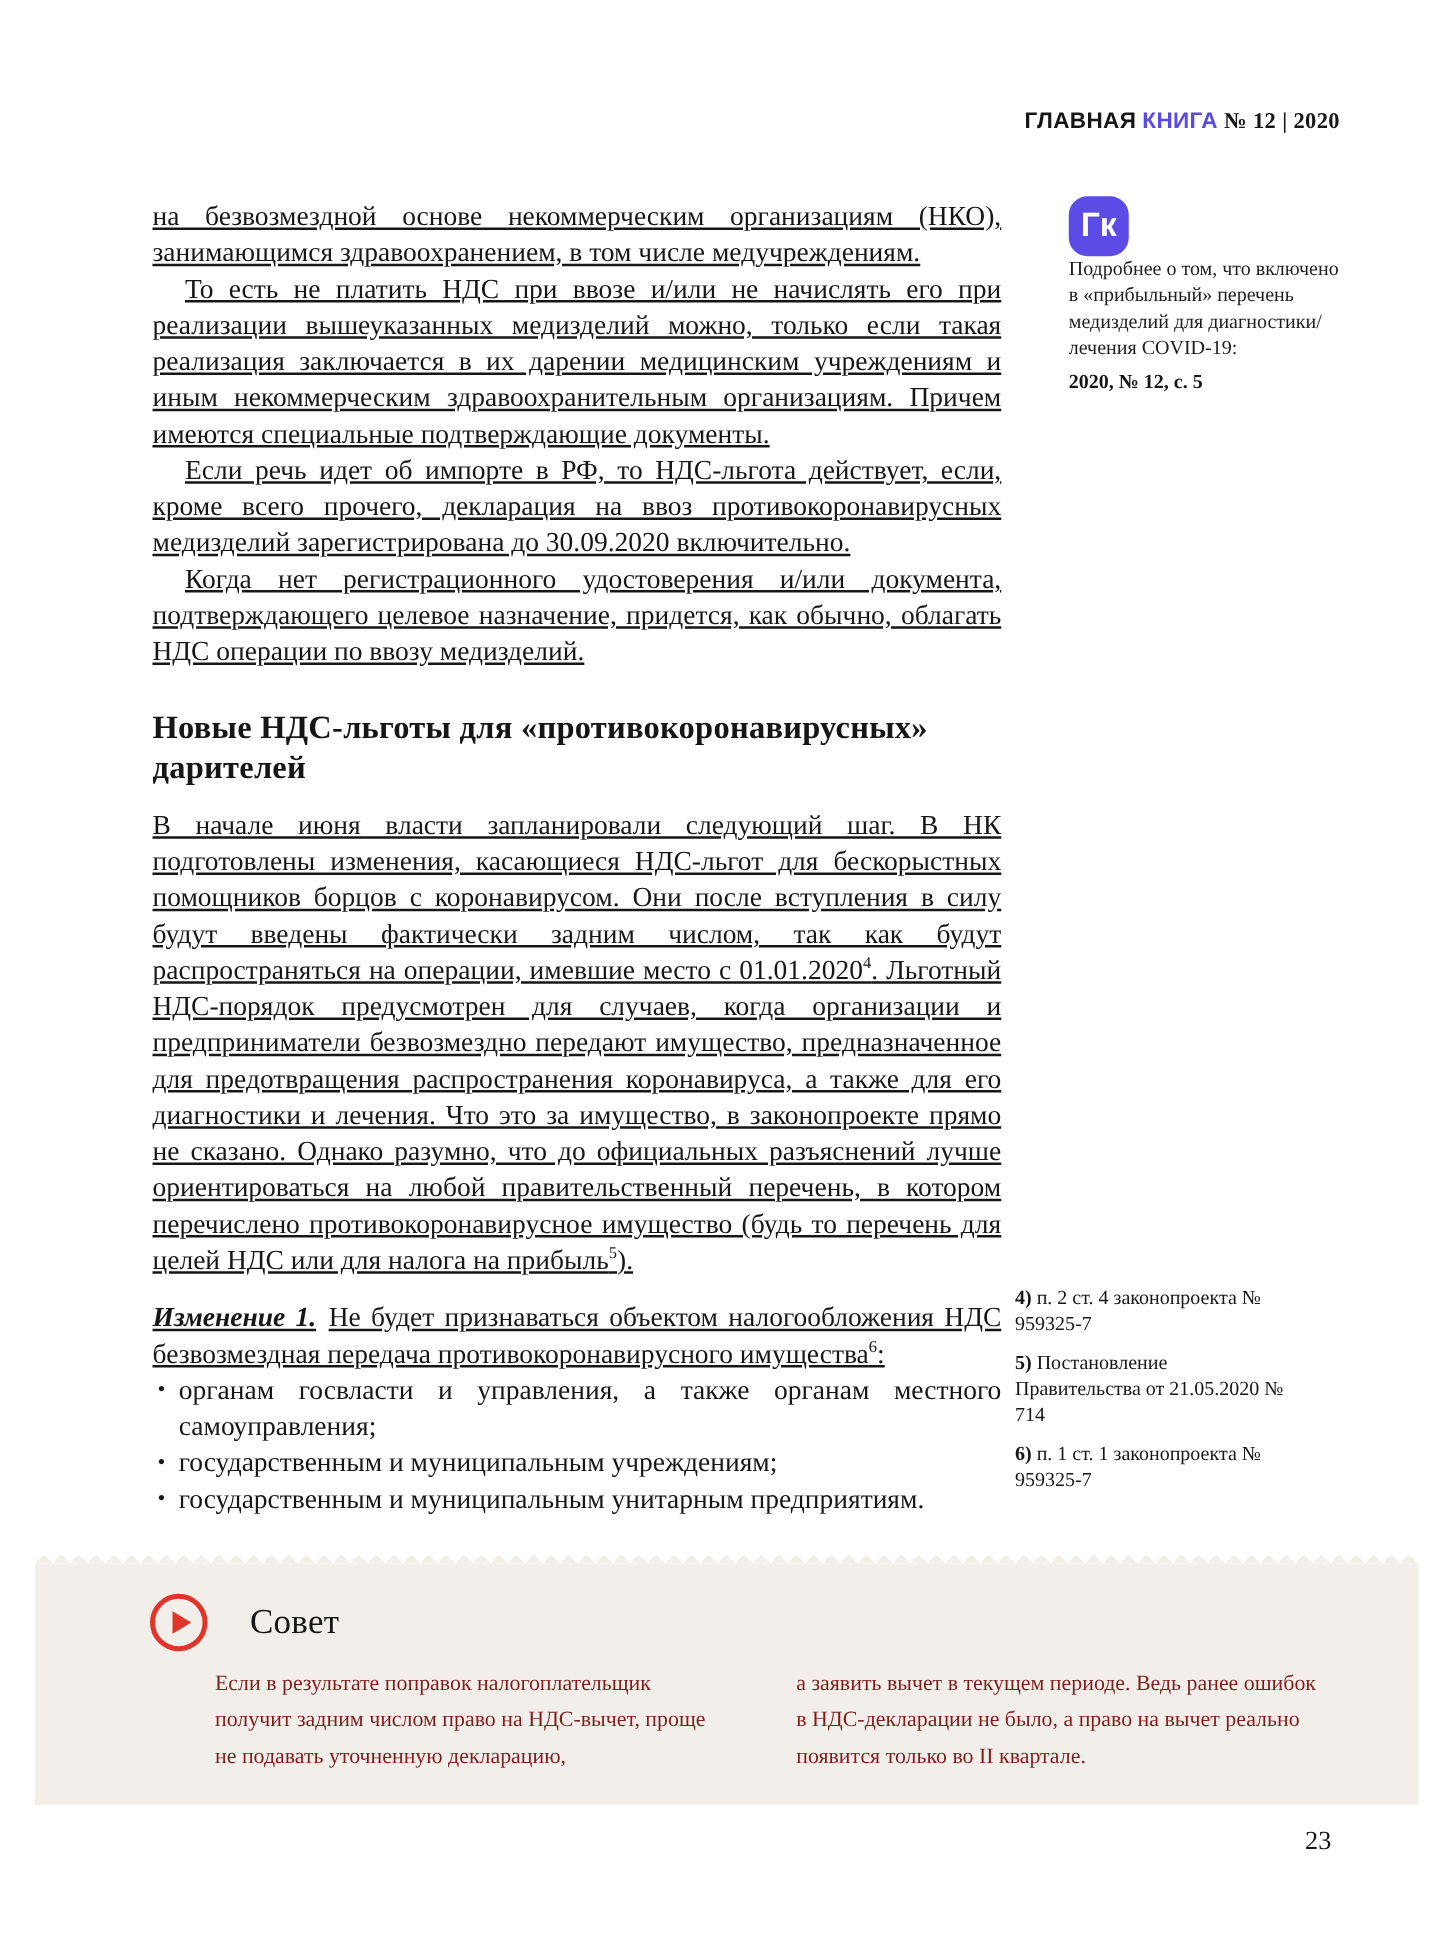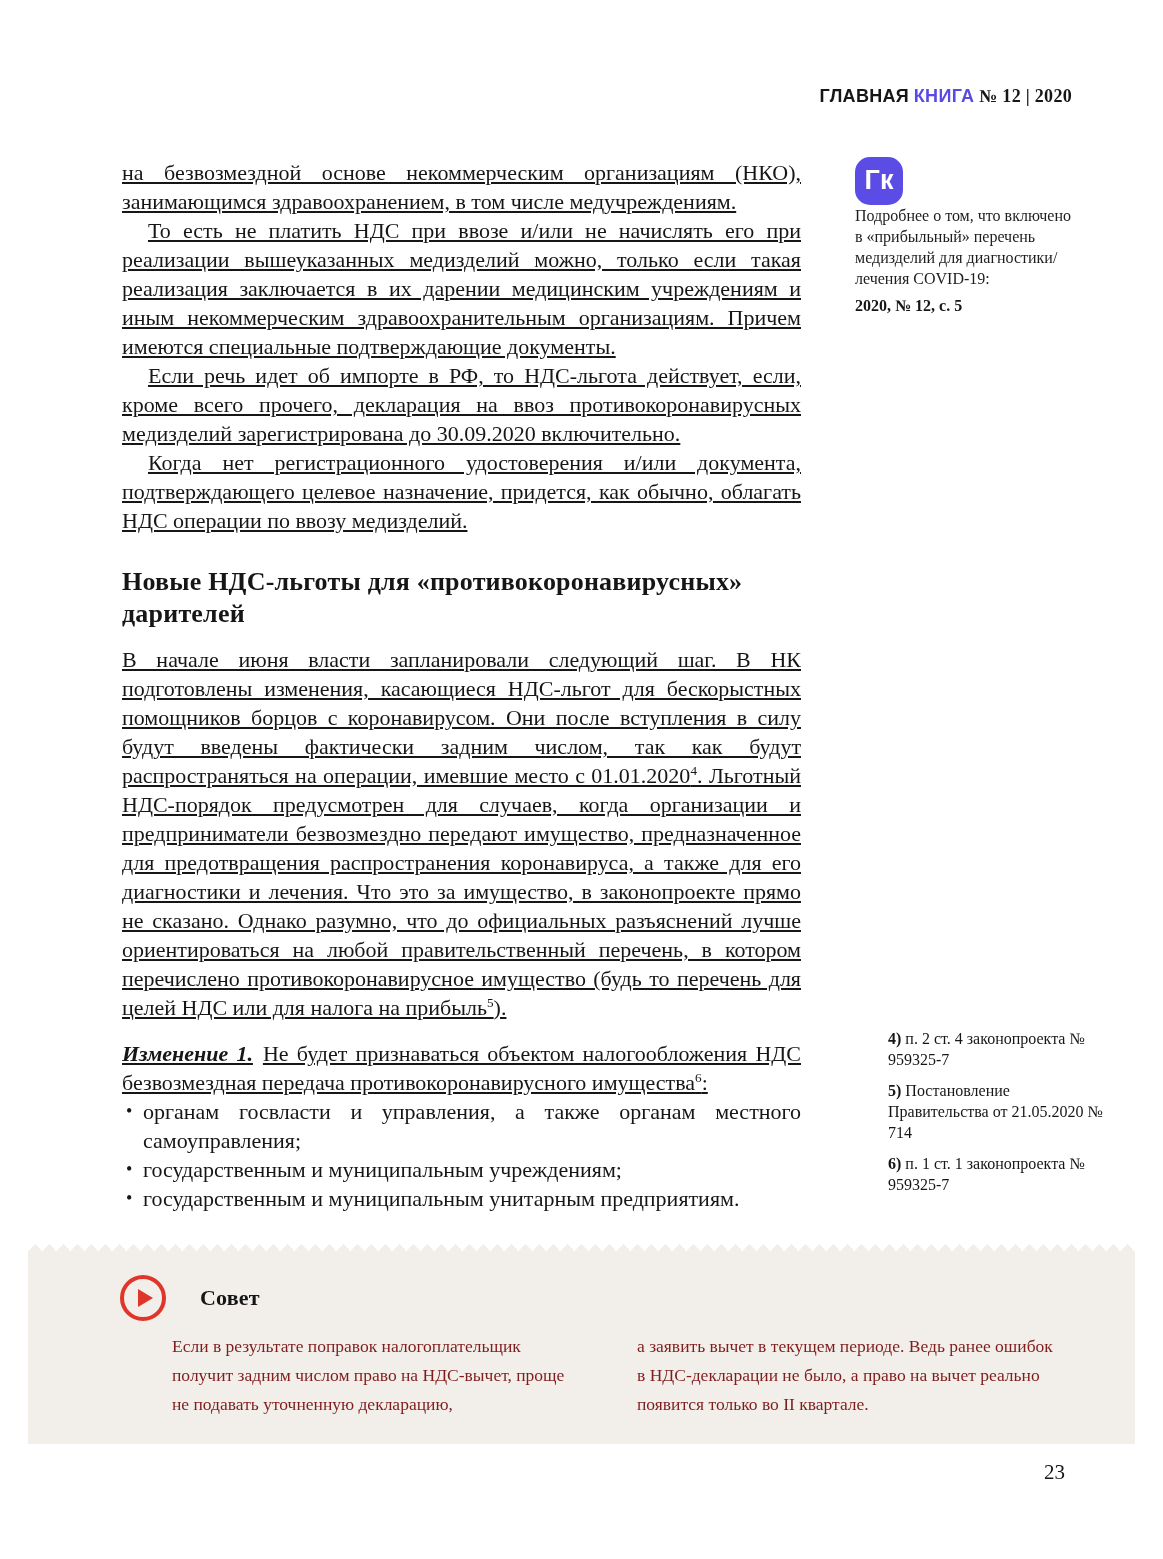--- a/index.html
+++ b/index.html
@@ -33,36 +33,36 @@
 
   
   .sidebar { position:absolute; left:855px; top:157px; width:220px; }
   .gk-logo { width:48px; height:48px; background:#5b4ce6; border-radius:15px;
              display:flex; align-items:center; justify-content:center;
              font-family:Liberation Sans, sans-serif; font-weight:bold;
              font-size:27px; color:#ffffff; padding-bottom:2px; }
   .side-note { font-size:16px; line-height:21px; color:#1d1d1d; }
   .side-ref { margin-top:8px; font-size:16px; font-weight:bold; }
 
-  .footnotes { position:absolute; left:888px; top:1028px; width:220px;
+  .footnotes { position:absolute; left:812px; top:1028px; width:220px;
                font-size:16px; line-height:21px; }
   .fn { margin-bottom:10px; }
   .fn b { font-weight:bold; }
 
   
   .advice { position:absolute; left:28px; top:1251px; width:1107px; height:193px;
             background:#f2efea; }
   .advice::before { content:""; position:absolute; left:0; top:-7px; right:0; height:7px;
             background:conic-gradient(from 135deg at 50% 0%, #f2efea 90deg, rgba(0,0,0,0) 0) 0 0/14px 7px repeat-x; }
   .advice-head { display:flex; align-items:center; margin:24px 0 0 92px; }
   .play { width:46px; height:46px; border:4px solid #e0352b; border-radius:50%;
           display:flex; align-items:center; justify-content:center; background:transparent; }
   .tri { width:0; height:0; border-left:15px solid #e0352b;
          border-top:9px solid transparent; border-bottom:9px solid transparent; margin-left:4px; }
-  .advice-title { font-weight:bold; font-size:22px; margin-left:34px; letter-spacing:.2px; }
+  .advice-title { font-weight:normal; font-size:28px; margin-left:34px; letter-spacing:.2px; }
   .advice-cols { display:flex; margin:11px 0 0 144px; gap:57px;
                  font-size:17.5px; line-height:29px; color:#7f1d1d; }
   .advice-col-left { width:408px; }
   .advice-col-right { width:426px; }
 
   .page-number { position:absolute; left:1044px; top:1460px; font-size:21px; }
 </style>
 </head>
 <body>
 

